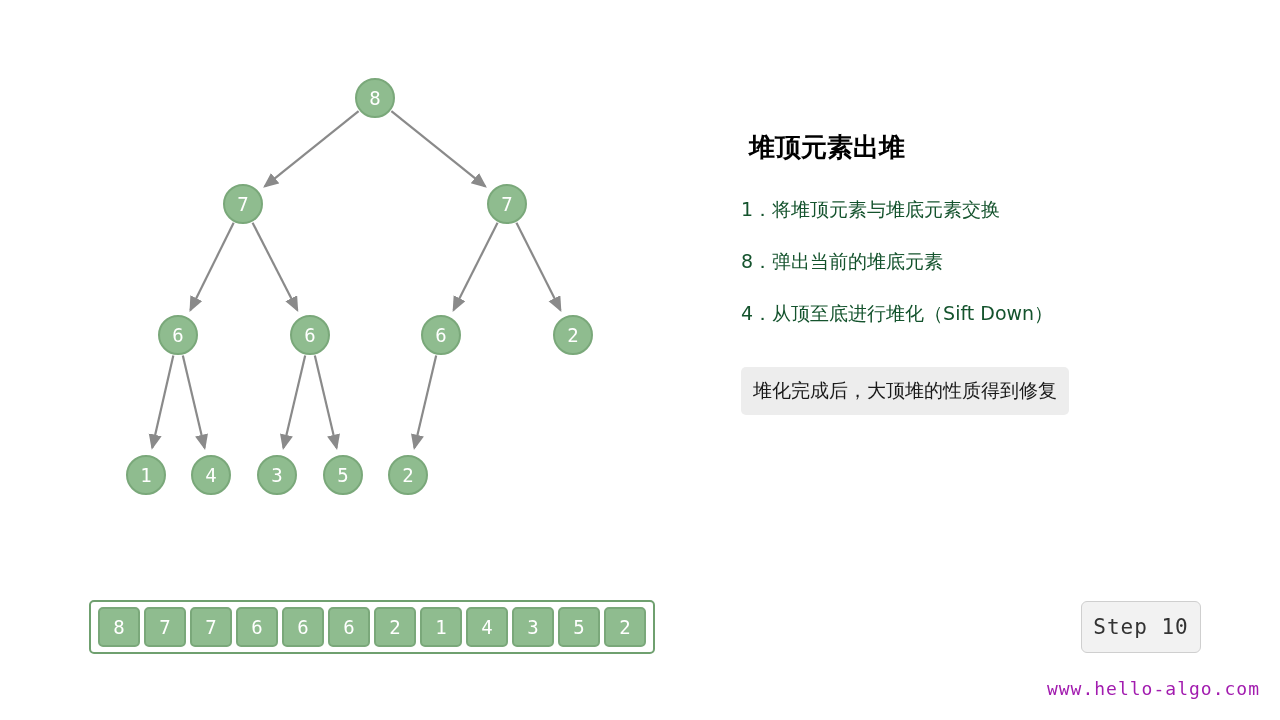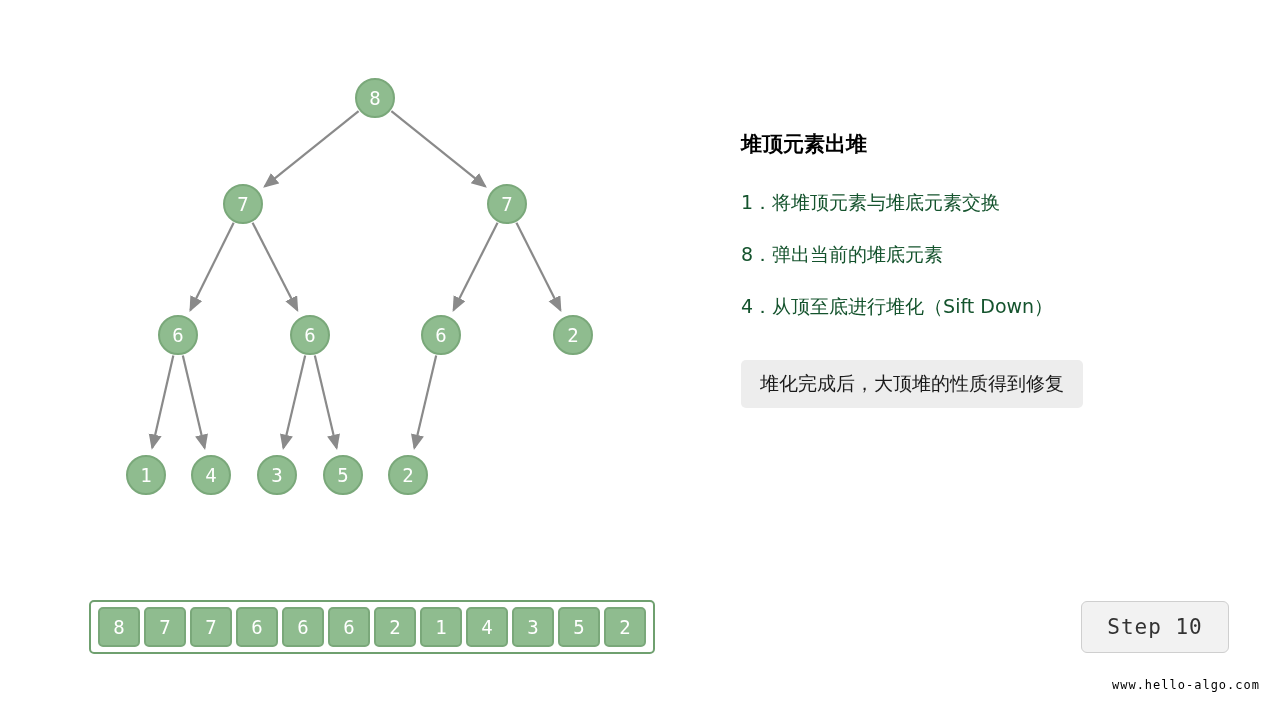--- a/index.html
+++ b/index.html
@@ -65,68 +65,68 @@
     justify-content: center;
     font-family: "DejaVu Sans Mono", monospace;
   }
   .panel {
     position: absolute;
     left: 741px;
     top: 130px;
     width: 500px;
   }
   .panel-title {
-    font-size: 21px;
+    font-size: 26px;
     font-weight: bold;
     color: #000000;
-    margin: 0 0 32px 0;
+    margin: 0 0 32px 8px;
     font-family: "DejaVu Sans", sans-serif;
   }
   .panel-step {
     font-size: 19px;
     color: #14532d;
     margin-bottom: 26px;
     font-family: "DejaVu Sans", sans-serif;
     white-space: nowrap;
   }
   .note-box {
     display: inline-block;
     background: #ededed;
     border-radius: 5px;
-    padding: 11px 19px;
+    padding: 11px 12px;
     font-size: 19px;
     color: #1a1a1a;
     margin-top: 14px;
     font-family: "DejaVu Sans", sans-serif;
   }
   .step-badge {
     position: absolute;
     left: 1081px;
     top: 601px;
-    width: 148px;
+    width: 120px;
     height: 52px;
     background: #f2f2f2;
     border: 1px solid #cfcfcf;
     border-radius: 6px;
     box-sizing: border-box;
     display: flex;
     align-items: center;
     justify-content: center;
     font-family: "DejaVu Sans Mono", monospace;
     font-size: 21px;
     color: #333333;
     letter-spacing: 1px;
   }
   .watermark {
     position: absolute;
     right: 20px;
     top: 678px;
     font-family: "DejaVu Sans Mono", monospace;
-    font-size: 12px;
-    color: #000000;
+    font-size: 18px;
+    color: #a21caf;
     letter-spacing: 1px;
   }
 </style>
 </head>
 <body>
 
 <div id="diagram">
   <svg id="edges-svg" width="1280" height="720" style="position:absolute;left:0;top:0;">
     <defs>
       <marker id="arrowhead" markerWidth="7" markerHeight="7" refX="6" refY="3.0" orient="auto" markerUnits="strokeWidth">

